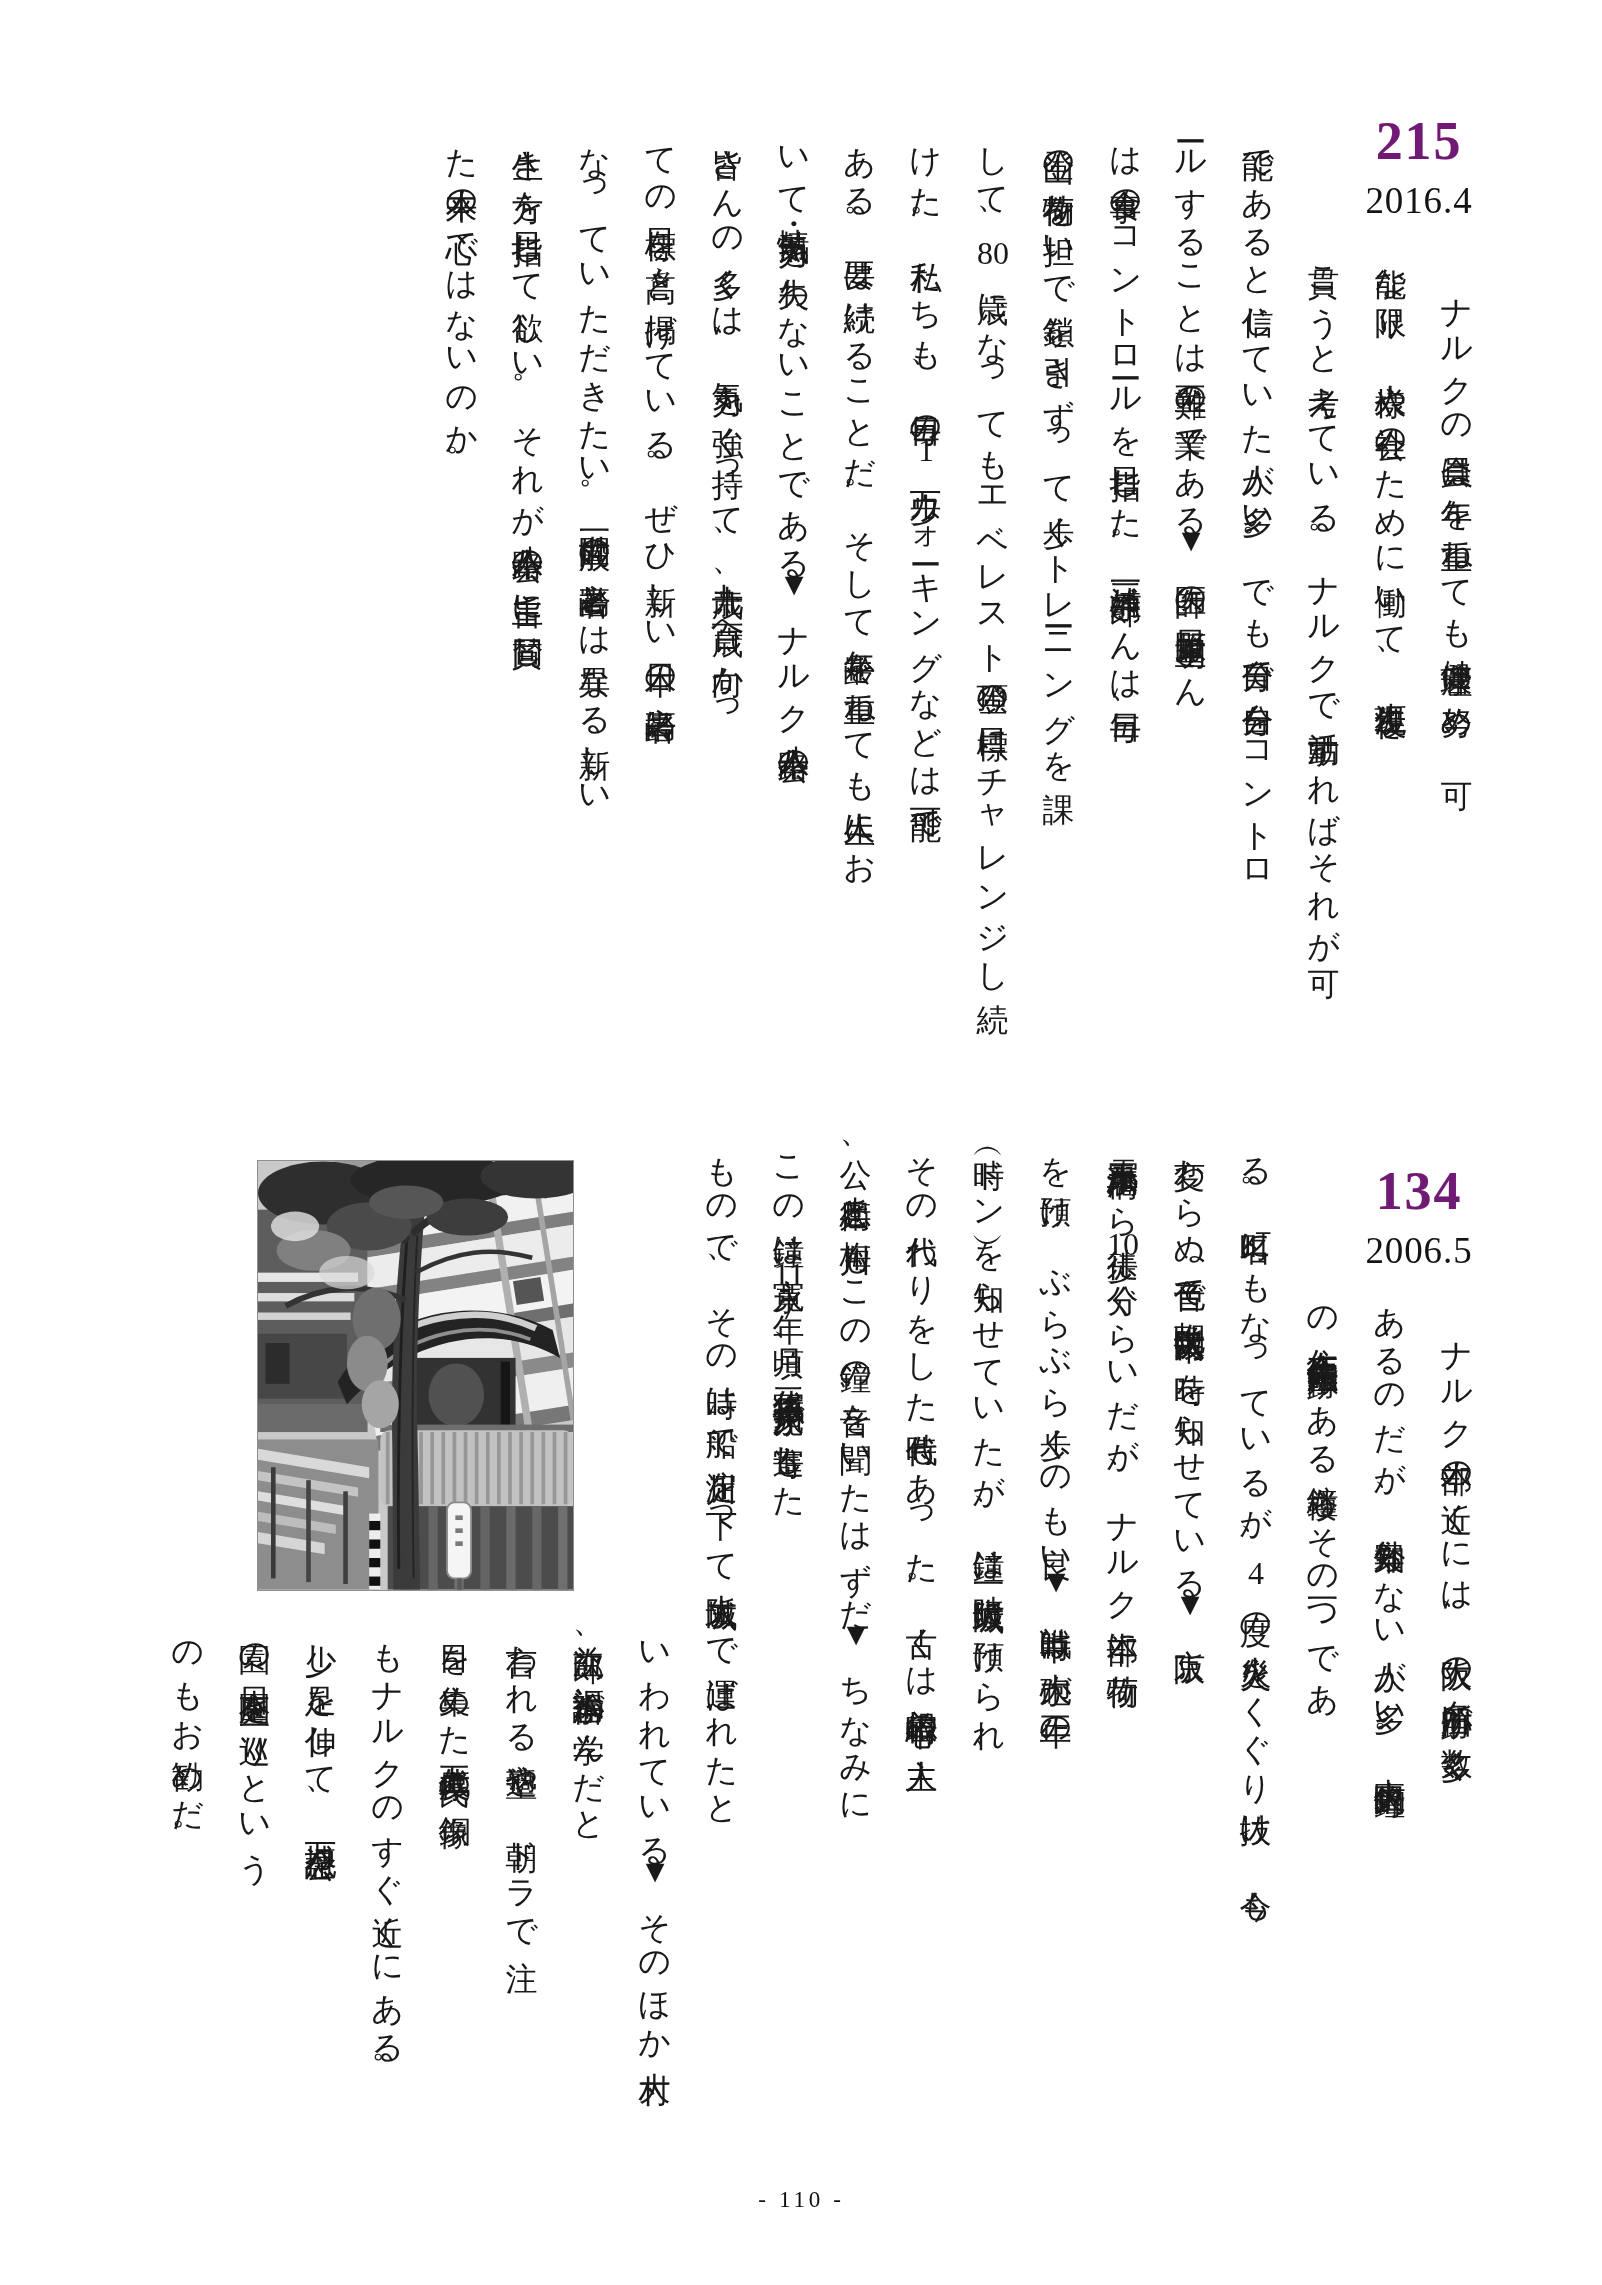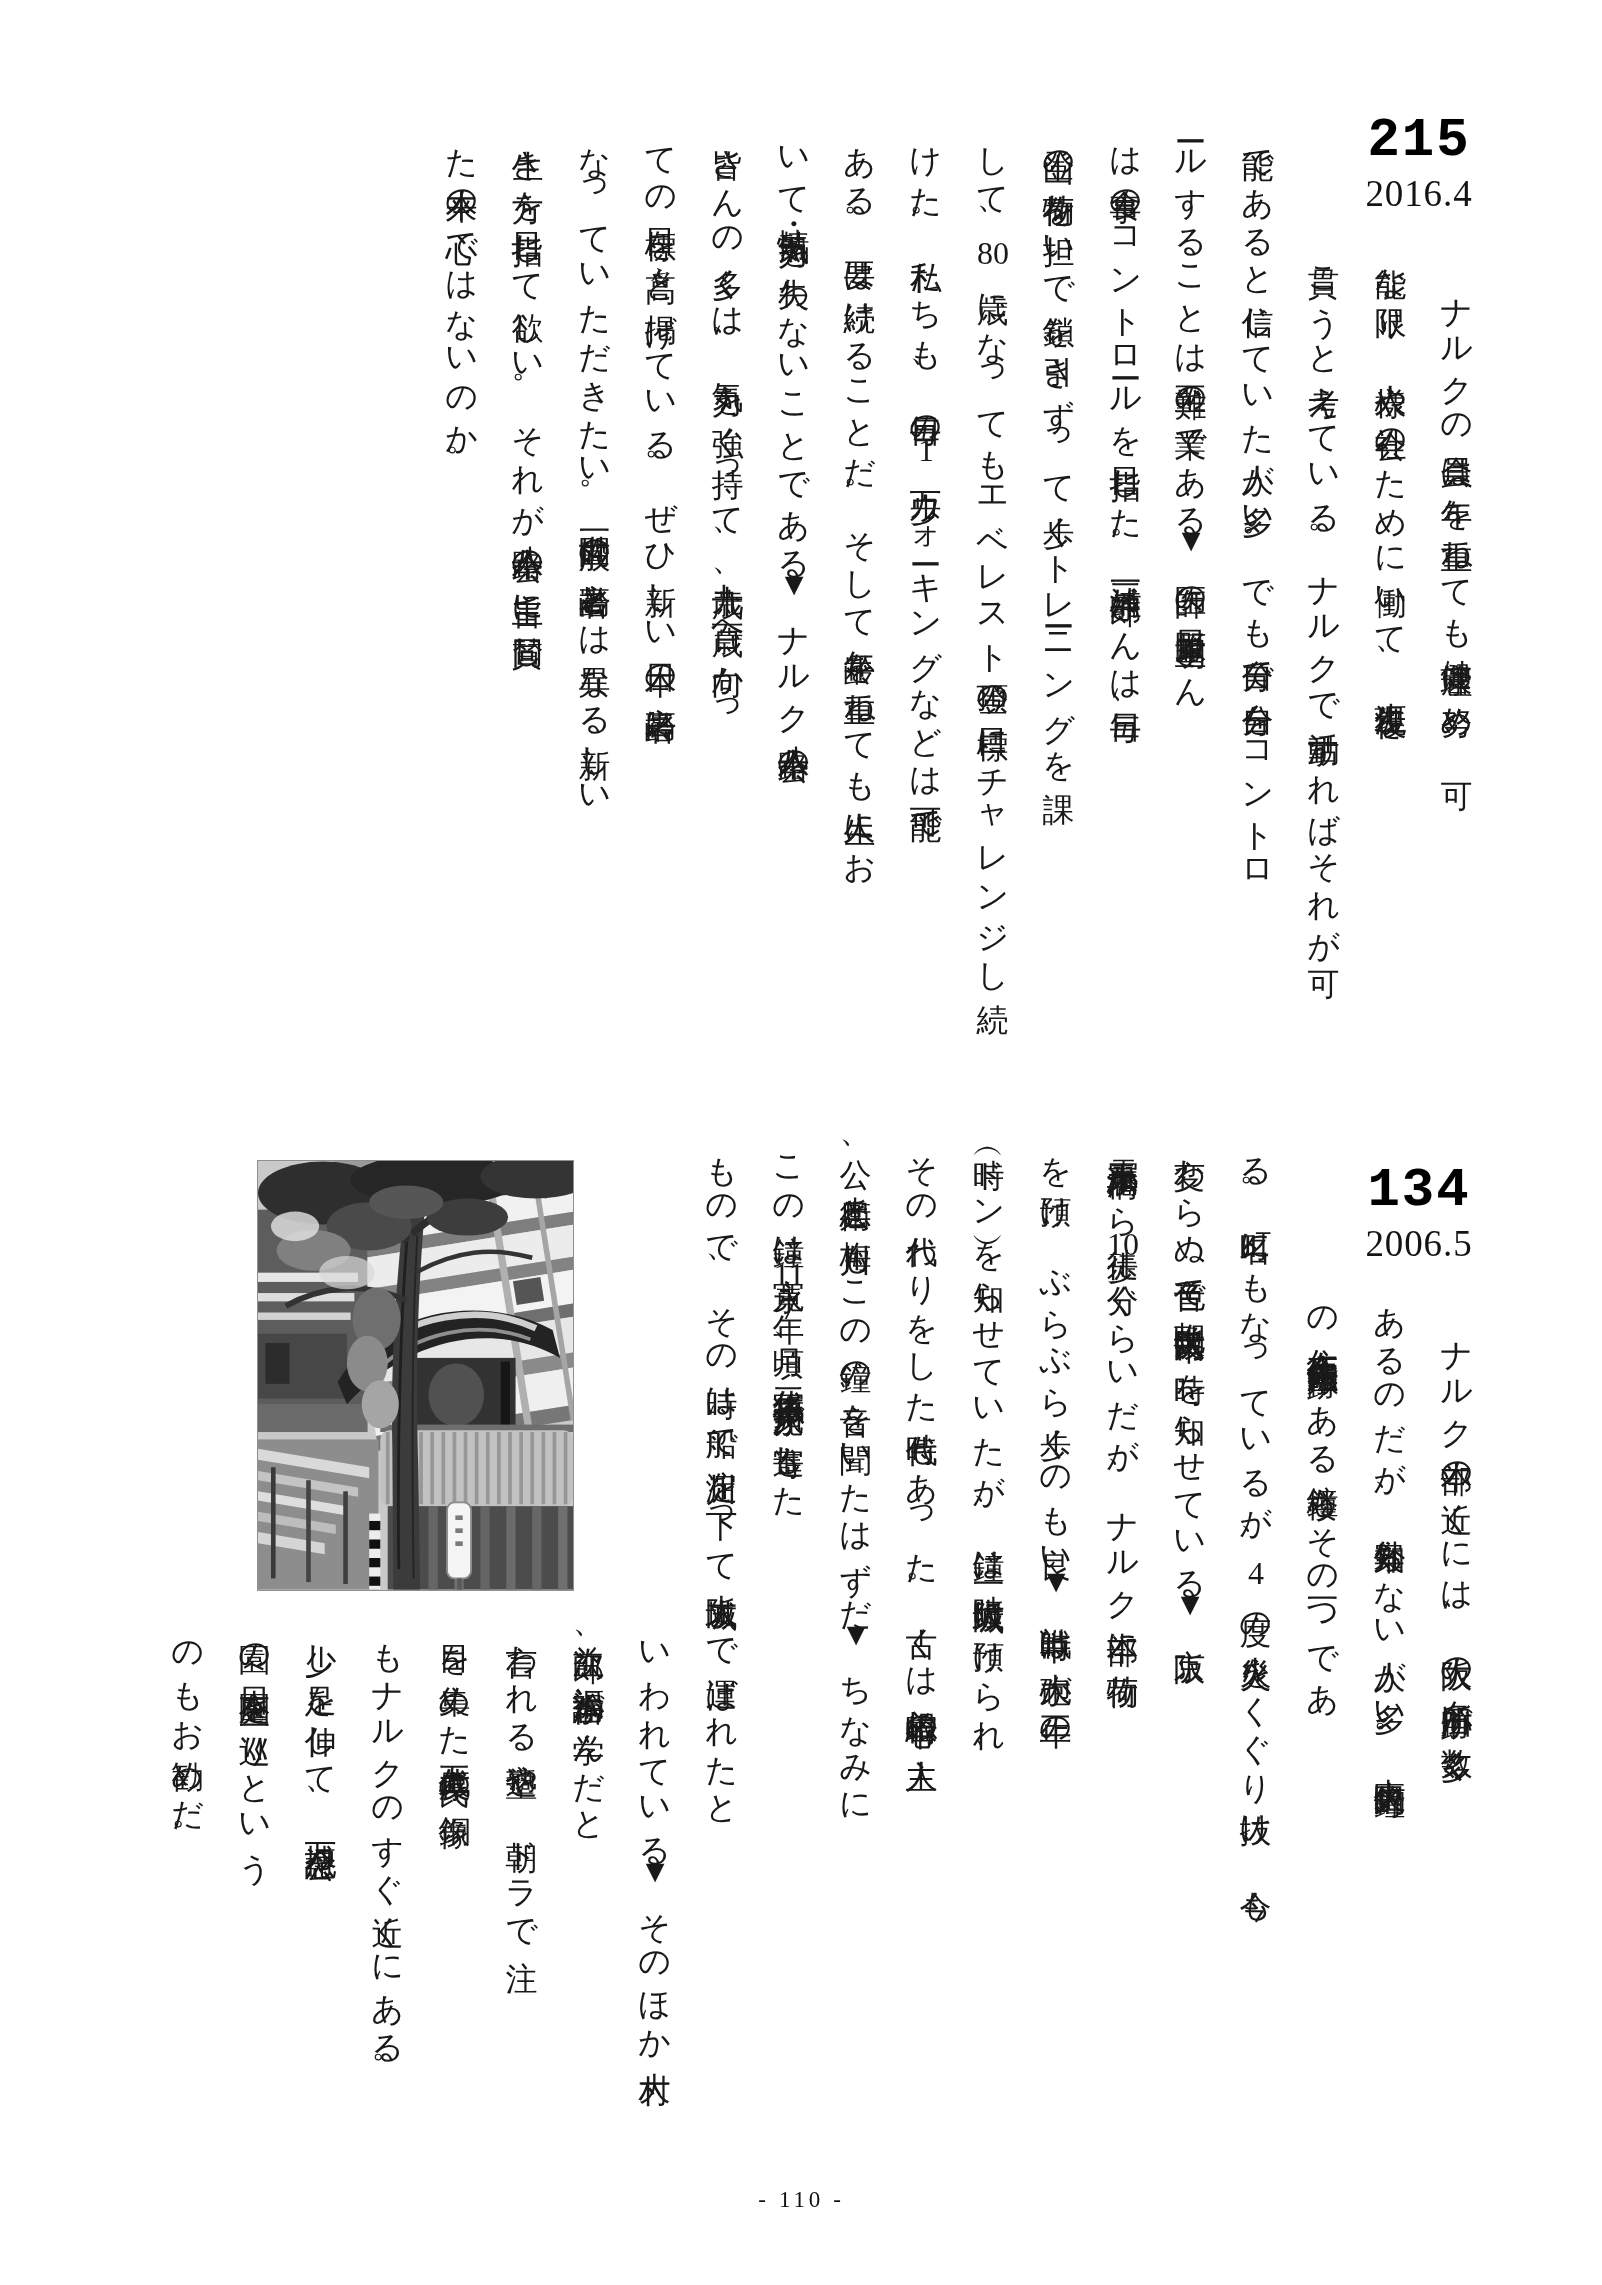--- a/index.html
+++ b/index.html
@@ -25,29 +25,28 @@
   
   .entry-head{
     position:absolute;
     width:126px;
     text-align:center;
   }
   .entry-num{
     font-size:54px;
     font-weight:bold;
     line-height:48px;
-    color:#000000;
+    color:#701a75;
     letter-spacing:1.9px;
     text-shadow:0 0 0.9px #c9c9c9;
-    font-family:Liberation Mono, monospace;
   }
   .entry-date{
     font-size:37px;
     line-height:32px;
-    margin-top:13px;
+    margin-top:20px;
     color:#141414;
     letter-spacing:0.9px;
   }
   .photo-frame{
     position:absolute;
     left:258px;top:1161px;width:315px;height:429px;
     outline:0.9px solid #8f8f8f;
     background:#cfcfcf;
     overflow:hidden;
   }

